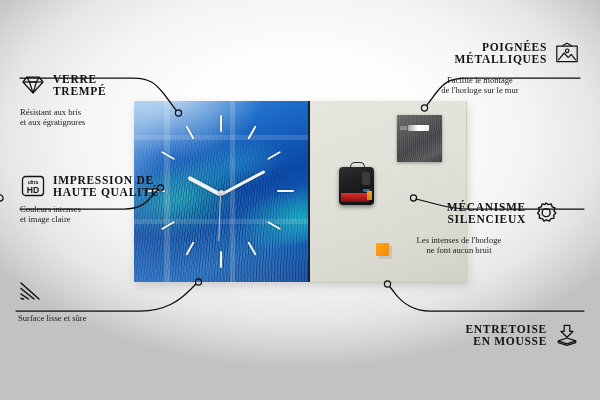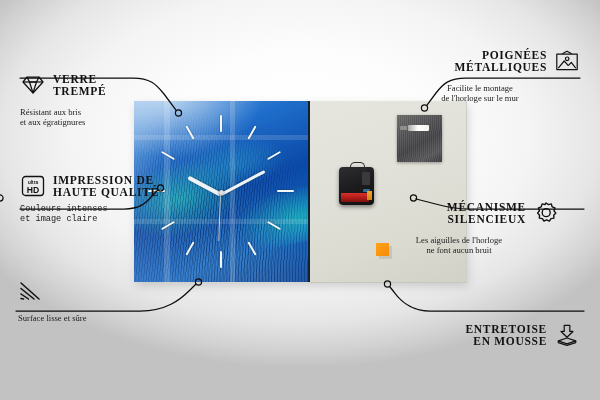--- a/index.html
+++ b/index.html
@@ -402,41 +402,41 @@
       <span class="ann-icon">
         <svg width="26" height="24" viewBox="0 0 26 24">
           <rect x="2.5" y="2.5" width="21" height="19" rx="3" fill="none" stroke="#111" stroke-width="1.3"></rect>
           <text x="13" y="10" font-family="Liberation Sans, sans-serif" font-size="4.6" font-weight="bold" fill="#111" text-anchor="middle">ultra</text>
           <text x="13" y="18.6" font-family="Liberation Sans, sans-serif" font-size="8.6" font-weight="bold" fill="#111" text-anchor="middle">HD</text>
         </svg>
       </span>
       <span class="ann-title">IMPRESSION DE
 HAUTE QUALITÉ</span>
     </div>
-    <div class="ann-sub" style="font-family:Liberation Mono, monospace;">Couleurs intenses
+    <div class="ann-sub" style="">Couleurs intenses
 et image claire</div>
   </div>
 
   <div class="ann left" style="left:18px;top:278px;">
     <div class="ann-head">
       <span class="ann-icon">
         <svg width="26" height="22" viewBox="0 0 26 22">
           <g stroke="#111" stroke-width="1.5" stroke-linecap="round">
             <path d="M3 3 L21 19"></path>
             <path d="M3 8.5 L16 19"></path>
             <path d="M3 14 L10.5 19"></path>
             <path d="M3 18.6 L5.5 19"></path>
           </g>
         </svg>
       </span>
     </div>
     <div class="ann-sub" style="margin-top:9px;">Surface lisse et sûre</div>
   </div>
 
-  <div class="ann right" style="left:380px;top:48px;width:200px;">
+  <div class="ann right" style="left:380px;top:40px;width:200px;">
     <div class="ann-head">
       <span class="ann-icon">
         <svg width="28" height="24" viewBox="0 0 28 24">
           <g fill="none" stroke="#111" stroke-width="1.3" stroke-linejoin="round">
             <path d="M9 4.2 L14 1.4 L19 4.2"></path>
             <rect x="3" y="4.6" width="22" height="16.6"></rect>
             <path d="M4.6 19.6 L11 12 L15.4 17"></path>
             <path d="M15.4 17 L18.6 13.4 L23.4 19.6"></path>
             <circle cx="14.2" cy="9.6" r="1.9"></circle>
           </g>
@@ -455,21 +455,21 @@
         <svg width="28" height="26" viewBox="0 0 28 26">
           <g fill="none" stroke="#111" stroke-width="1.5" stroke-linejoin="round">
             <path d="M14 2.2 L16.6 4.0 L19.7 3.2 L20.6 6.3 L23.6 7.6 L22.6 10.6 L24.6 13.1 L22.3 15.3 L22.6 18.5 L19.4 19.0 L17.6 21.7 L14.7 20.4 L11.8 21.6 L10.0 19.0 L6.8 18.5 L7.1 15.3 L4.9 13.1 L6.9 10.6 L5.9 7.6 L8.9 6.3 L9.8 3.2 L12.9 4.0 Z"></path>
             <circle cx="14.2" cy="12.6" r="4.3"></circle>
           </g>
         </svg>
       </span>
       <span class="ann-title">MÉCANISME
 SILENCIEUX</span>
     </div>
-    <div class="ann-sub" style="margin-top:9px;">Les aiguilles de l'horloge
+    <div class="ann-sub" style="margin-top:9px;">Les intenses de l'horloge
 ne font aucun bruit</div>
   </div>
 
   <div class="ann right" style="left:380px;top:278px;width:200px;margin-top:44px;">
     <div class="ann-head">
       <span class="ann-icon">
         <svg width="28" height="24" viewBox="0 0 28 24">
           <g fill="none" stroke="#111" stroke-width="1.3" stroke-linejoin="round">
             <path d="M11 1.6 L17 1.6 L17 8.2 L20.4 8.2 L14 14.4 L7.6 8.2 L11 8.2 Z"></path>
             <path d="M14 15.2 L23.4 18.4 L14 21.6 L4.6 18.4 Z"></path>

